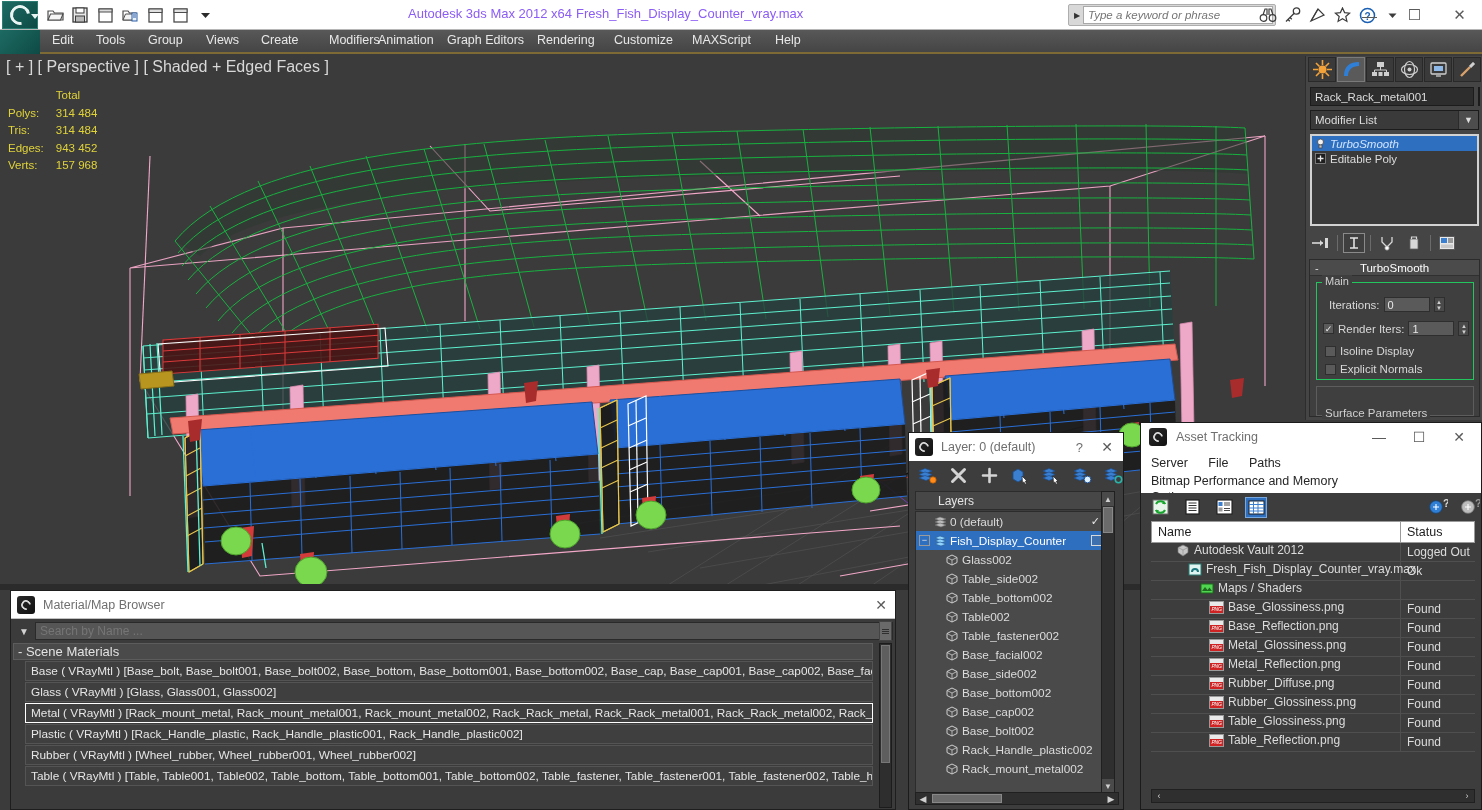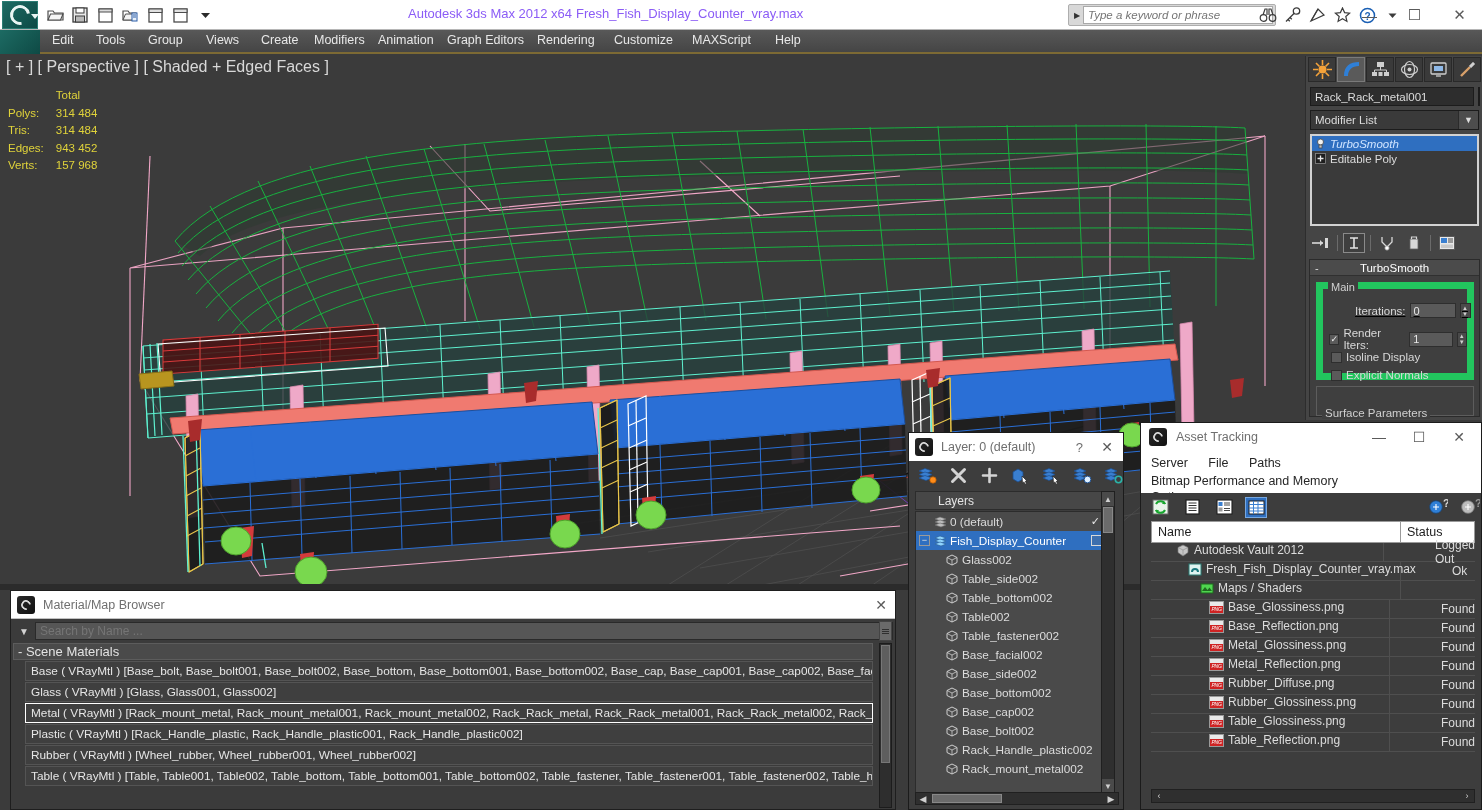--- a/index.html
+++ b/index.html
@@ -82,21 +82,21 @@
   .modtools .mt { width:22px; height:20px; display:flex; align-items:center; justify-content:center; }
   .modtools .mt.boxed { border:1px solid #8a8a8a; background:#3f3f3f; }
   .modtools .sep { width:1px; height:16px; background:#6b6b6b; }
   .rollout { position:absolute; left:3px; top:203px; width:171px; height:158px;
              background:#3f3f3f; border:1px solid #2b2b2b; }
   .rollhdr { height:16px; background:#4b4b4b; border-bottom:1px solid #303030;
              display:flex; align-items:center; position:relative; }
   .rollhdr .minus { position:absolute; left:5px; color:#ddd; font-size:11px; }
   .rollhdr .rt { width:100%; text-align:center; color:#ffffff; font-size:11.5px; }
   .grp { position:absolute; left:6px; top:22px; width:158px; height:98px;
-         border:7px solid #22c55e; }
+         border:1px solid #22c55e; }
   .grp .glbl { position:absolute; left:5px; top:-8px; background:#3f3f3f; padding:0 3px;
                color:#d0d0d0; font-size:11px; }
   .fieldrow { position:absolute; display:flex; align-items:center; gap:4px; }
   .fieldrow .lbl { color:#d8d8d8; font-size:11.5px; }
   .spin { width:46px; height:15px; background:#5a5a5a; border:1px solid #2e2e2e;
           color:#e8e8e8; font-size:11px; padding:0 3px; display:flex; align-items:center; }
   .spinbtn { width:11px; height:15px; background:#4a4a4a; border:1px solid #2e2e2e;
              display:flex; flex-direction:column; align-items:center; justify-content:center;
              color:#d0d0d0; font-size:6px; line-height:6px; }
   .cbx { width:11px; height:11px; background:#5a5a5a; border:1px solid #2e2e2e;
@@ -210,21 +210,21 @@
   .at-hdr { position:absolute; left:10px; top:98px; width:324px; height:22px; display:flex; }
   .at-hdr .hc { background:#ffffff; border:1px solid #9a9a9a; display:flex; align-items:center;
                 padding-left:6px; color:#1c1c1c; font-size:12.5px; }
   .at-hdr .hc.name { width:250px; }
   .at-hdr .hc.status { flex:1; border-left:none; }
   .at-rows { position:absolute; left:10px; top:120px; width:324px; height:636px; }
   .arow { height:19px; display:flex; border-bottom:1px solid #4f4f4f; }
   .arow .c1 { width:250px; display:flex; color:#dcdcdc;
               font-size:12px; white-space:nowrap; border-right:1px solid #4f4f4f; }
   .arow .c2 { flex:1; display:flex; align-items:center; padding-left:6px;
-              color:#dcdcdc; font-size:12px;margin-left:45px; }
+              color:#dcdcdc; font-size:12px; }
   .arow .aic { width:15px; height:14px; margin-right:4px; display:flex;
                align-items:center; justify-content:center; flex:0 0 15px; }
   .at-hs { position:absolute; left:10px; bottom:6px; width:324px; height:14px;
            background:#2f2f2f; border:1px solid #202020; display:flex; align-items:center;
            justify-content:space-between; }
   .at-hs .ar { width:14px; text-align:center; color:#d0d0d0; font-size:9px; }
 
   .png-ico { width:15px; height:13px; background:#e9e9e9; border:1px solid #9a9a9a;
              position:relative; display:block; }
   .png-ico::after { content:"PNG"; position:absolute; left:0; bottom:0; width:100%;
@@ -343,21 +343,21 @@
     </div>
   </div>
 
   <div class="menubar">
     <div class="mlogo"></div>
     <div class="mi" style="left:52px">Edit</div>
     <div class="mi" style="left:96px">Tools</div>
     <div class="mi" style="left:148px">Group</div>
     <div class="mi" style="left:206px">Views</div>
     <div class="mi" style="left:261px">Create</div>
-    <div class="mi" style="left:314px">Modifiers</div>
+    <div class="mi" style="left:329px">Modifiers</div>
     <div class="mi" style="left:378px">Animation</div>
     <div class="mi" style="left:447px">Graph Editors</div>
     <div class="mi" style="left:537px">Rendering</div>
     <div class="mi" style="left:614px">Customize</div>
     <div class="mi" style="left:692px">MAXScript</div>
     <div class="mi" style="left:775px">Help</div>
   </div>
 
   <div class="viewport">
     <svg width="1305" height="534" viewBox="0 0 1305 534" style="position:absolute;left:0;top:0;">
@@ -778,21 +778,21 @@
     </div>
 
     <div class="rollout">
       <div class="rollhdr">
         <span class="minus">-</span>
         <span class="rt">TurboSmooth</span>
       </div>
       <div class="grp">
         <span class="glbl">Main</span>
 
-        <div class="fieldrow" style="left:32px; top:14px;text-decoration:underline;">
+        <div class="fieldrow" style="left:12px; top:14px;">
           <span class="lbl">Iterations:</span>
           <span class="spin">0</span>
           <span class="spinbtn">▲<br>▼</span>
         </div>
 
         <div class="fieldrow" style="left:6px; top:38px;">
           <span class="cbx">✓</span>
           <span class="lbl">Render Iters:</span>
           <span class="spin">1</span>
           <span class="spinbtn">▲<br>▼</span>

